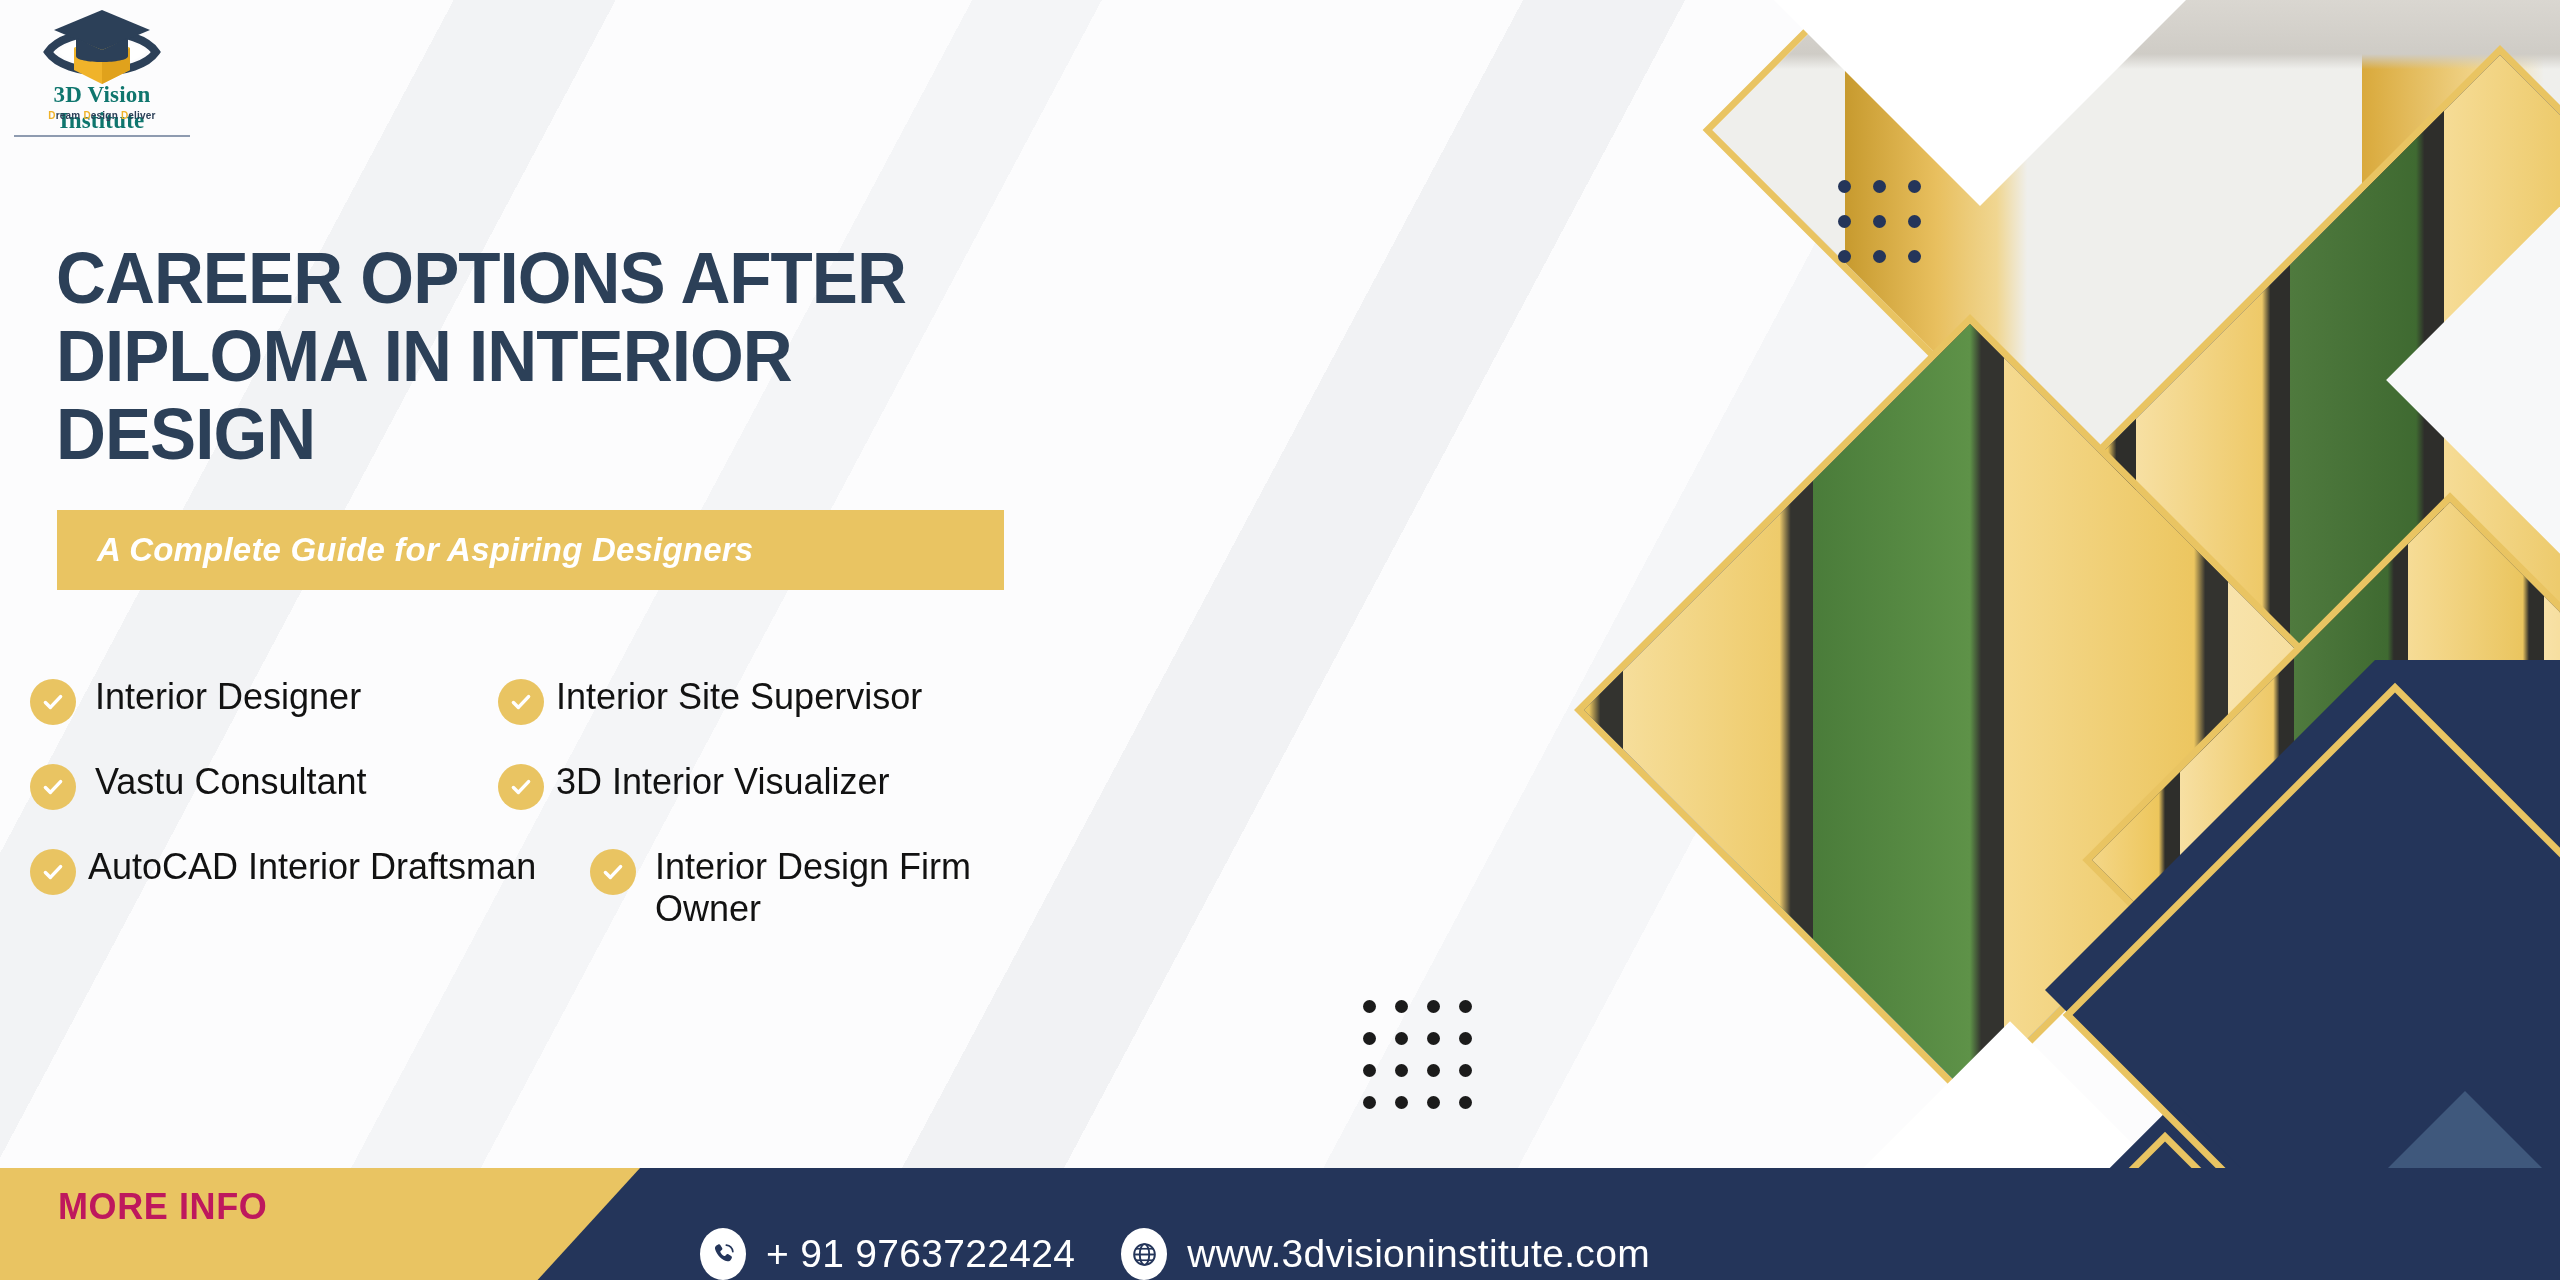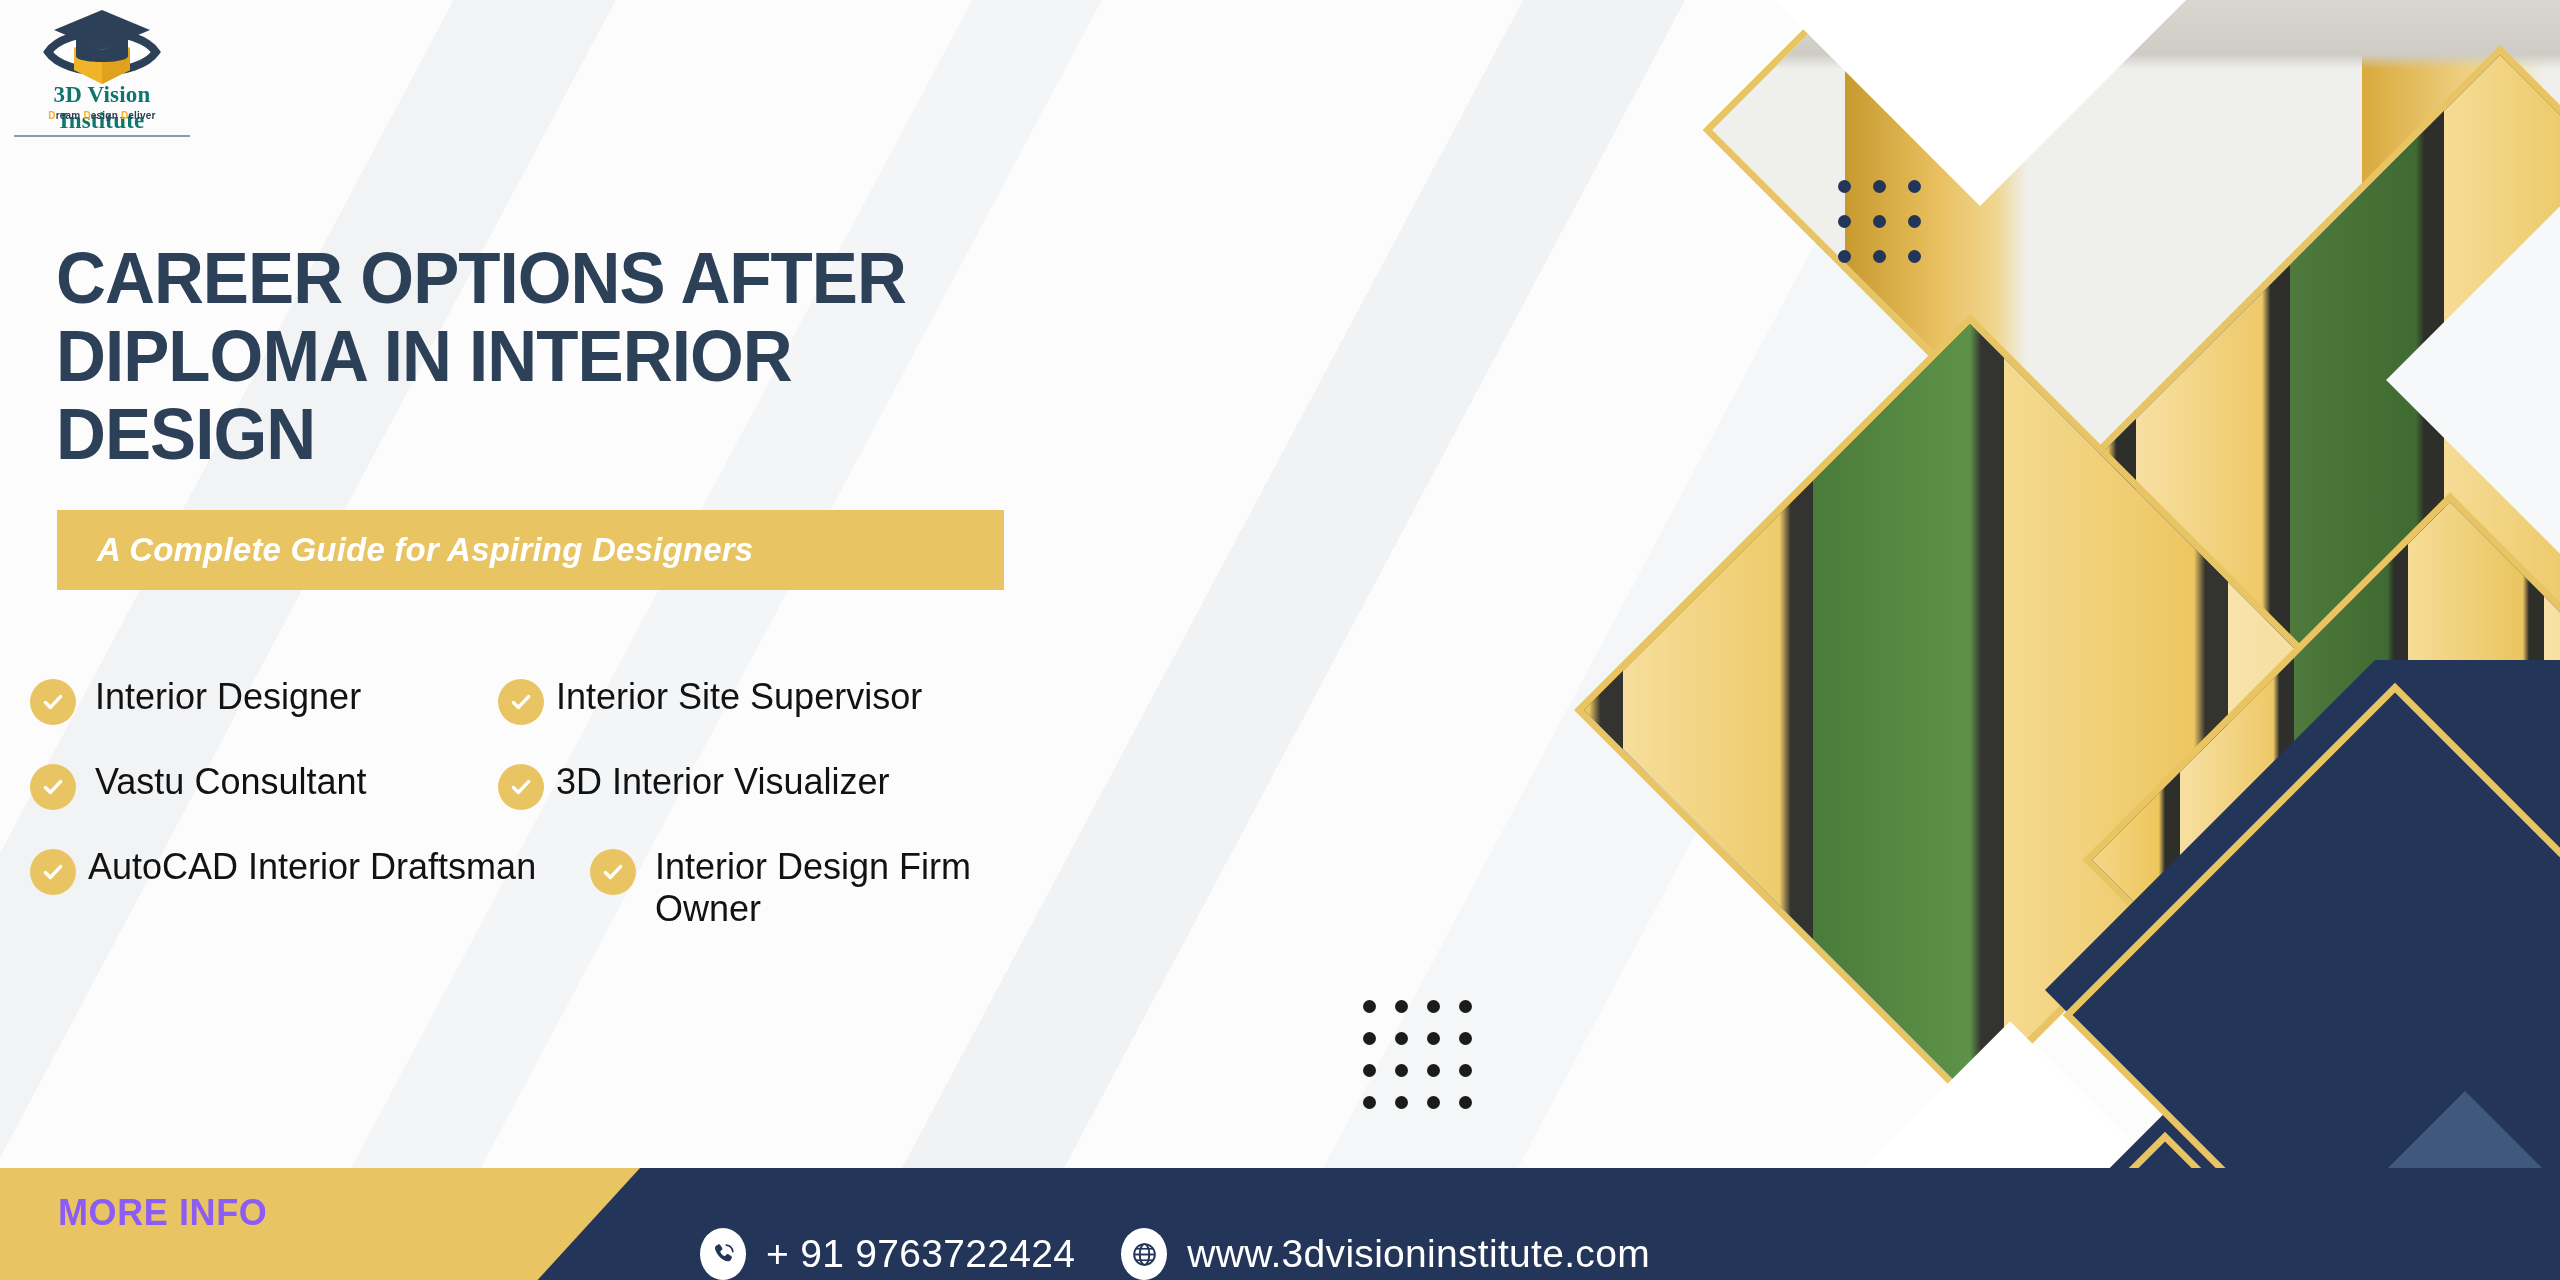--- a/index.html
+++ b/index.html
@@ -219,22 +219,22 @@
     position:absolute; inset:0;
     background:#24355a;
   }
   #bar-yellow {
     position:absolute; left:0; top:0;
     width:640px; height:112px;
     background:#e9c462;
     clip-path:polygon(0 0, 100% 0, 84% 100%, 0 100%);
   }
   #more-info {
-    position:absolute; left:58px; top:24px;
-    font-size:36px; font-weight:800; color:#8b5cf6;
+    position:absolute; left:58px; top:18px;
+    font-size:36px; font-weight:800; color:#be185d;
     letter-spacing:.6px;
   }
   #contact {
     position:absolute; left:700px; top:0; height:112px;
     display:flex; align-items:flex-end; gap:46px;
     color:#ffffff;
   }
   .contact-item { display:flex; align-items:center; gap:20px; }
   .c-ico {
     width:46px; height:52px; border-radius:50%;

